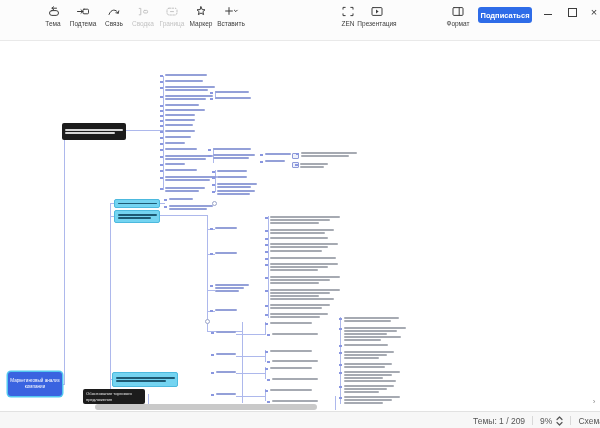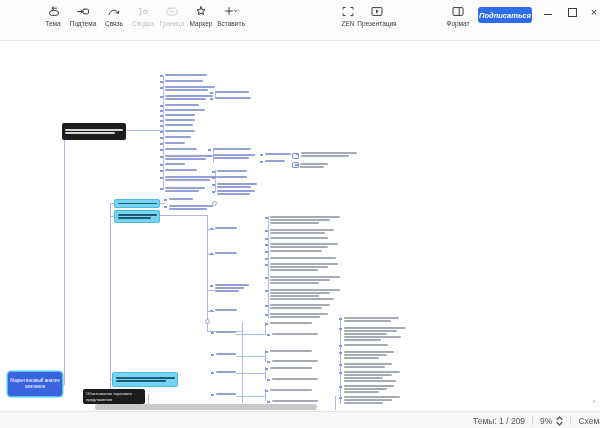--- a/index.html
+++ b/index.html
@@ -366,21 +366,21 @@
         <i class="bar" style="width: 100%;"></i>
         <i class="bar" style="width: 86%;"></i>
         <i class="bar" style="width: 70%;"></i>
       </div>
     </div>
 </div>
 <div class="hscroll-thumb"></div>
 <div class="scroll-right">›</div>
 
 <div class="toolbar">
-  <button class="subscribe-btn" style="background: rgb(46, 108, 232); font-style: italic;">Подписаться</button>
+  <button class="subscribe-btn" style="background: rgb(46, 108, 232);">Подписаться</button>
   <div class="winctl" style="left:540px;">
       <span class="mn"></span>
     </div>
   <div class="winctl" style="left:564px;">
       <span class="sq"></span>
     </div>
   <div class="winctl" style="left:586px;">×</div>
 <div class="titem" style="left: 36px; width: 34px;">
       <span class="ticon">
         <svg width="14" height="13" viewBox="0 0 14 13">

